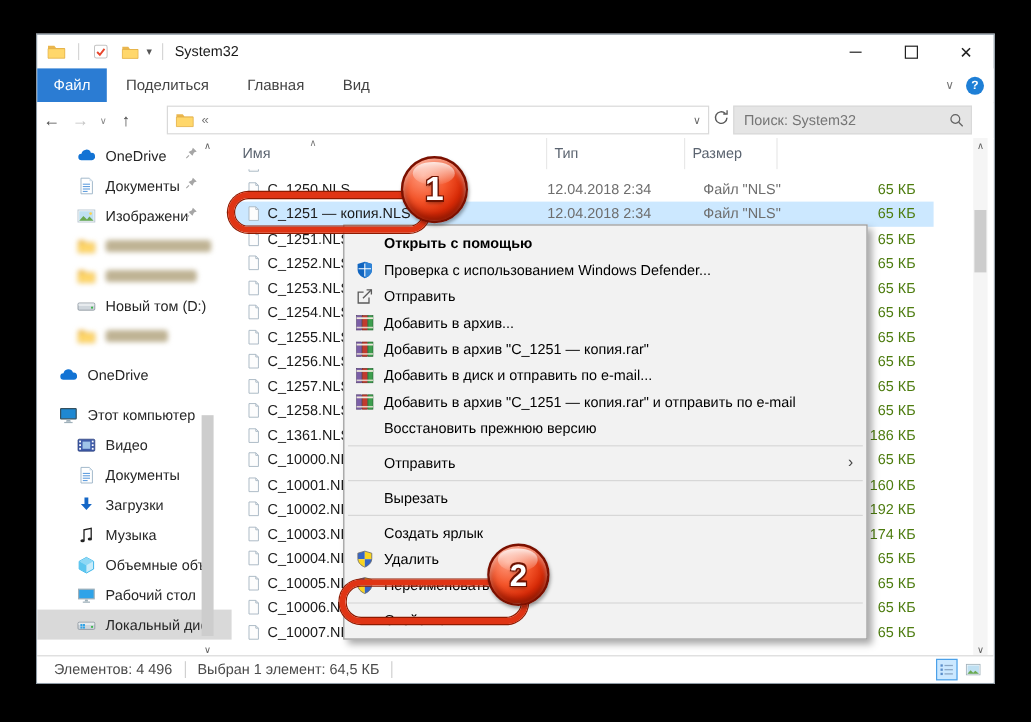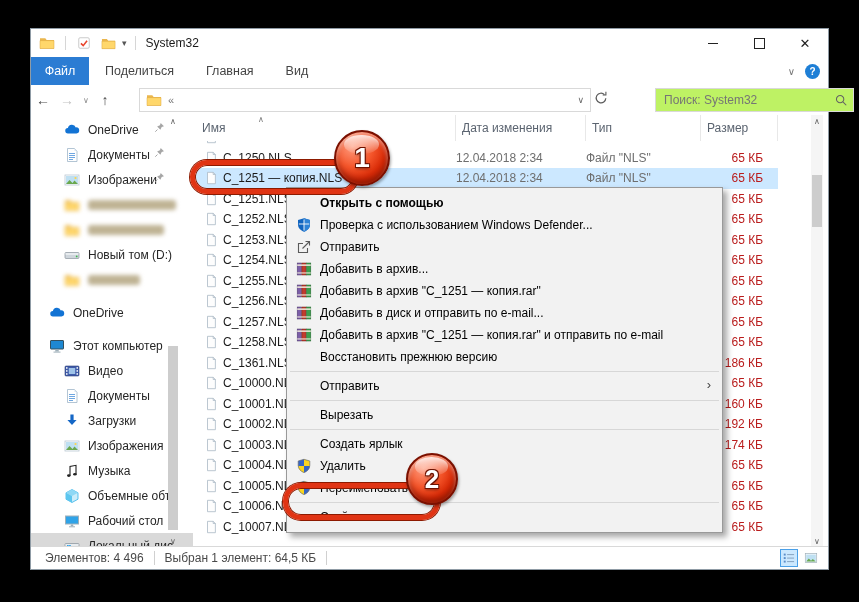--- a/index.html
+++ b/index.html
@@ -35,22 +35,22 @@
   .addrrow{position:absolute;left:0;top:56px;width:100%;height:30px;background:#fff;
     border-bottom:1px solid #e3e3e3;display:flex;align-items:center;}
   .nav-btn{width:24px;text-align:center;font-size:14px;}
   .nav-chev{width:14px;text-align:center;font-size:8px;color:#8a8a8a;}
   .addrbox{position:absolute;left:108px;top:3px;width:452px;height:24px;border:1px solid #d9d9d9;
     background:#fff;display:flex;align-items:center;box-sizing:border-box;padding-left:4px;}
   .crumb{color:#333;padding:0 2px;white-space:nowrap;}
   .crumb-sep{color:#777;font-size:11px;padding:0 4px;}
   .addr-chev{position:absolute;right:6px;color:#666;font-size:9px;}
   .refresh-btn{position:absolute;left:562px;top:5px;width:18px;height:20px;}
-  .searchbox{position:absolute;left:624px;top:3px;width:199px;height:24px;border:1px solid #d9d9d9;
-    box-sizing:border-box;display:flex;align-items:center;background:#bef264;}
+  .searchbox{position:absolute;left:580px;top:3px;width:199px;height:24px;border:1px solid #d9d9d9;
+    box-sizing:border-box;display:flex;align-items:center;background:#e5e5e5;}
   .searchbox input{border:none;outline:none;flex:1;font-family:"Liberation Sans",sans-serif;
     font-size:12px;color:#767676;padding-left:8px;background:transparent;}
   .search-ic{width:24px;display:flex;justify-content:center;}
   
   .main{position:absolute;left:0;top:86px;width:100%;height:434px;background:#fff;overflow:hidden;}
   
   .sidebar{position:absolute;left:0;top:0;width:162px;height:100%;padding-top:2px;box-sizing:border-box;}
   .sb-item{height:25px;display:flex;align-items:center;white-space:nowrap;overflow:hidden;position:relative;}
   .sb-item .ic{width:16px;height:16px;flex:0 0 16px;margin-right:8px;display:inline-block;}
   .sb-item.sel{background:#d9d9d9;}
@@ -68,21 +68,21 @@
   .lheader{position:absolute;left:0;top:0;height:26px;width:600px;display:flex;color:#5b6470;}
   .lcol{box-sizing:border-box;padding:6px 0 0 6px;border-right:1px solid #e8e8e8;position:relative;}
   .sort-chev{position:absolute;left:62px;top:0;font-size:8px;color:#777;}
   .rows{position:absolute;left:0;top:26px;width:600px;}
   .lrow{height:20.5px;display:flex;align-items:center;width:582px;}
   .lrow.sel{background:#cce8ff;}
   .lrow .c-name{width:260px;display:flex;align-items:center;box-sizing:border-box;padding-left:8px;overflow:hidden;white-space:nowrap;}
   .lrow .c-name .ic{width:14px;height:16px;margin-right:5px;flex:0 0 14px;}
   .lrow .c-date{width:130px;color:#6e6e6e;}
   .lrow .c-type{width:115px;color:#6e6e6e;}
-  .lrow .c-size{width:77px;color:#b91c1c;text-align:right;box-sizing:border-box;padding-right:15px;}
+  .lrow .c-size{width:77px;color:#4d7c0f;text-align:right;box-sizing:border-box;padding-right:15px;}
   .partial{height:6.5px;overflow:hidden;width:582px;}
   
   .statusbar{position:absolute;left:0;bottom:0;width:100%;height:22px;border-top:1px solid #d9d9d9;
     background:#fff;display:flex;align-items:center;color:#4a4a4a;}
   .st-sep{width:1px;height:14px;background:#d0d0d0;margin:0 10px;}
   .view-btns{position:absolute;right:8px;top:2px;display:flex;gap:4px;}
   .view-btn{width:18px;height:18px;display:flex;align-items:center;justify-content:center;box-sizing:border-box;}
   .view-btn.active{background:#cbe8ff;border:1px solid #4ba0e8;}
   
   .ctxmenu{position:absolute;left:255px;top:158px;width:437px;background:#f2f2f2;
@@ -345,31 +345,20 @@
           <span class="ic">
             <svg width="16" height="16" viewBox="0 0 16 16" xmlns="http://www.w3.org/2000/svg">
               <path d="M6.4 1.5h3.2V7h3L8 12 3.4 7h3z" fill="#1567c6"></path>
             </svg>
           </span>
           <span class="sb-label">Загрузки</span>
         </div>
         <div class="sb-item" style="padding-left: 33px;">
           <span class="ic">
             <svg width="16" height="16" viewBox="0 0 16 16" xmlns="http://www.w3.org/2000/svg">
-              <rect x="1" y="3" width="14" height="10" fill="#fff" stroke="#b9c7d2" stroke-width="0.8"></rect>
-              <rect x="2" y="4" width="12" height="8" fill="#bfe0f2"></rect>
-              <path d="M2 12l3.5-4 3 3 2-2.5L14 12z" fill="#6aa84f"></path>
-              <circle cx="11.5" cy="6" r="1.1" fill="#ffd24a"></circle>
-            </svg>
-          </span>
-          <span class="sb-label">Изображения</span>
-        </div>
-        <div class="sb-item" style="padding-left: 33px;">
-          <span class="ic">
-            <svg width="16" height="16" viewBox="0 0 16 16" xmlns="http://www.w3.org/2000/svg">
               <path d="M6 12.5V3.5l6-1.2v8.7" fill="none" stroke="#222" stroke-width="1.1"></path>
               <ellipse cx="4.8" cy="12.6" rx="1.8" ry="1.3" fill="#222"></ellipse>
               <ellipse cx="10.9" cy="11.2" rx="1.8" ry="1.3" fill="#222"></ellipse>
             </svg>
           </span>
           <span class="sb-label">Музыка</span>
         </div>
         <div class="sb-item" style="padding-left: 33px;">
           <span class="ic">
             <svg width="16" height="16" viewBox="0 0 16 16" xmlns="http://www.w3.org/2000/svg">
@@ -410,21 +399,20 @@
 
     <div class="vscroll" style="left:136px;height:434px;background:transparent;">
       <div class="arr" style="top:0;">∧</div>
       <div class="thumb" style="top:231px;height:184px;"></div>
       <div class="arr" style="bottom:0;">∨</div>
     </div>
 
     <div class="list">
       <div class="lheader" id="lheader">
           <div class="lcol" style="width: 260px;"><span>Имя</span><span class="sort-chev">∧</span></div>
-          <div class="lcol" style="width: 130px;"><span>Дата изменения</span></div>
           <div class="lcol" style="width: 115px;"><span>Тип</span></div>
           <div class="lcol" style="width: 77px;"><span>Размер</span></div>
         </div>
       <div class="rows" id="rows">
           <div class="partial"><span style="display: inline-block; margin-left: 8px; position: relative; top: -12px;"><svg width="14" height="16" viewBox="0 0 16 16" xmlns="http://www.w3.org/2000/svg">
                 <path d="M4 1.5h6.5L13 4v10.5H4z" fill="#fdfdfd" stroke="#a9b8c4" stroke-width="0.9"></path>
                 <path d="M10.5 1.5V4H13" fill="none" stroke="#a9b8c4" stroke-width="0.9"></path>
               </svg></span></div>
           <div class="lrow">
             <div class="c-name">

